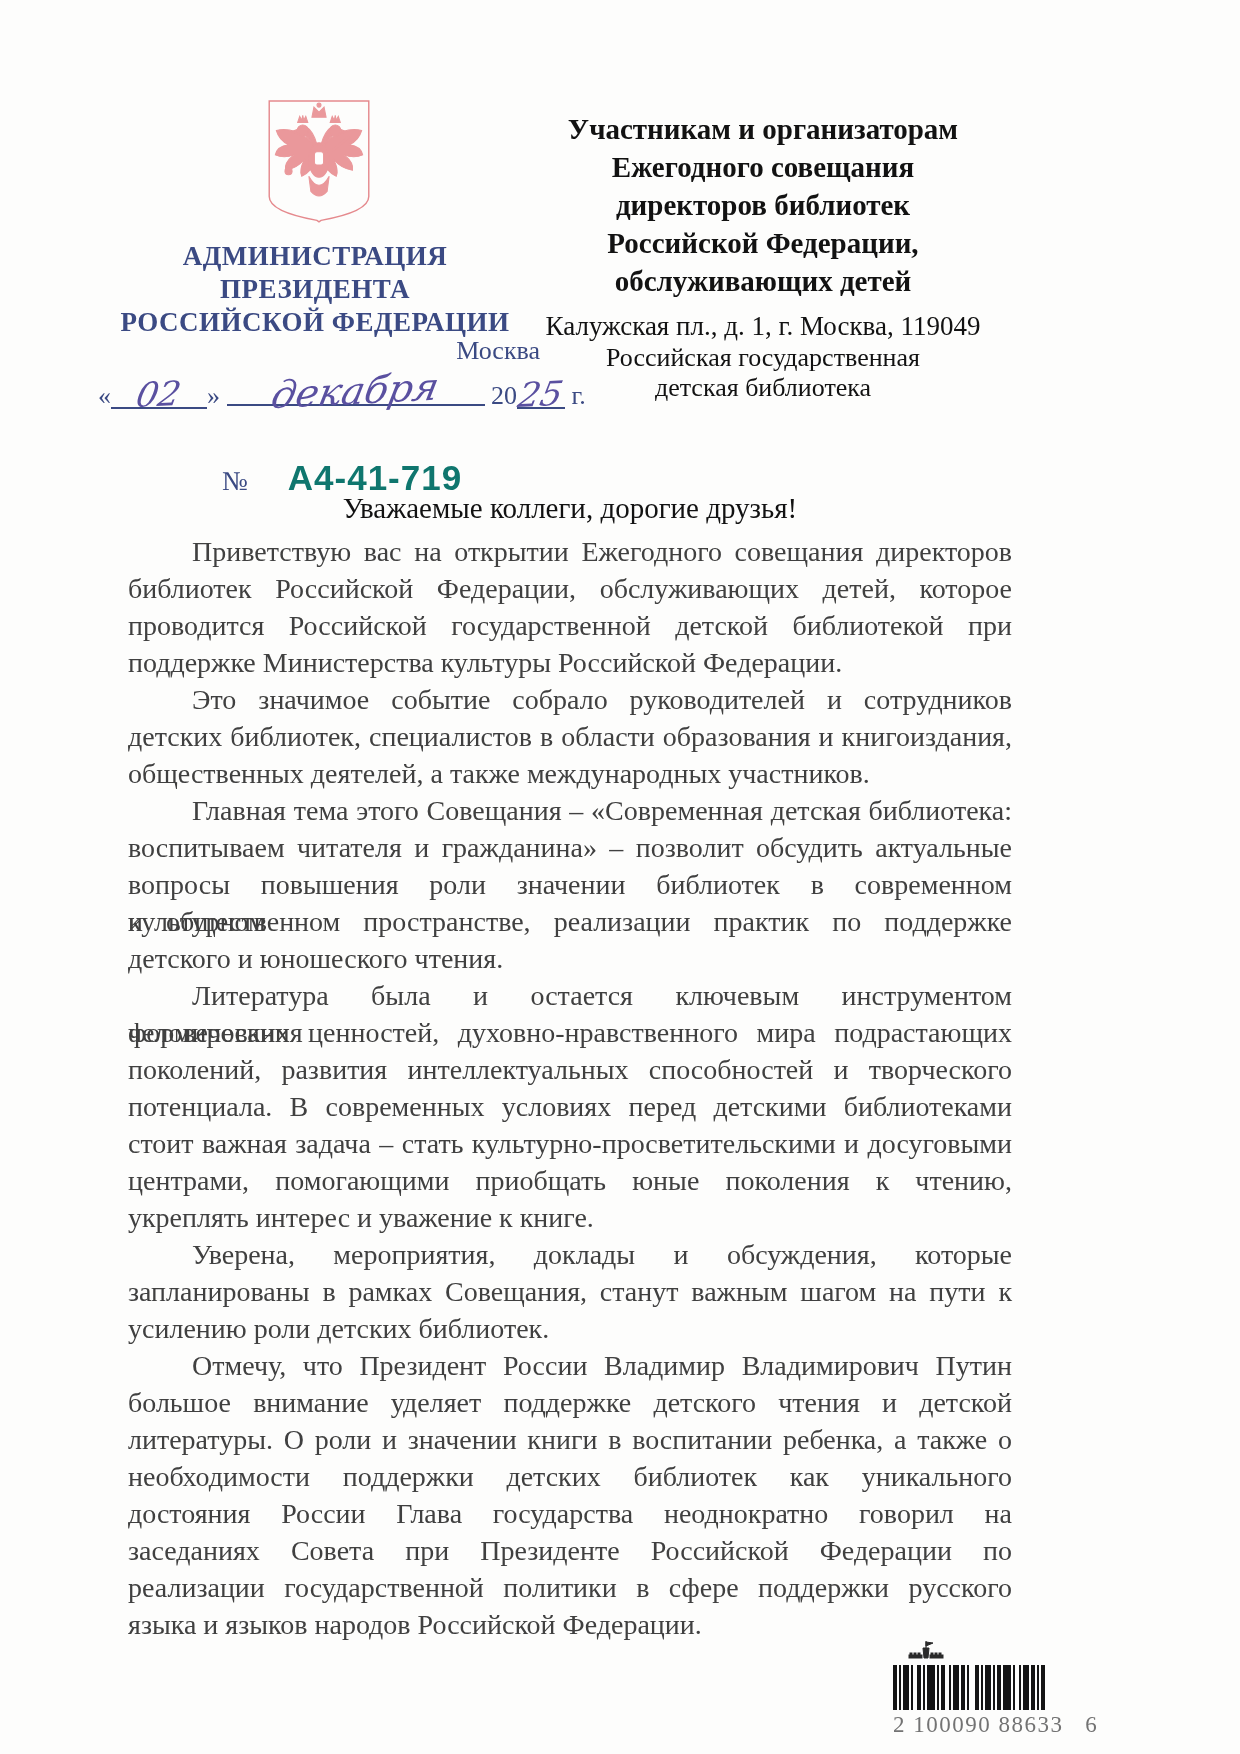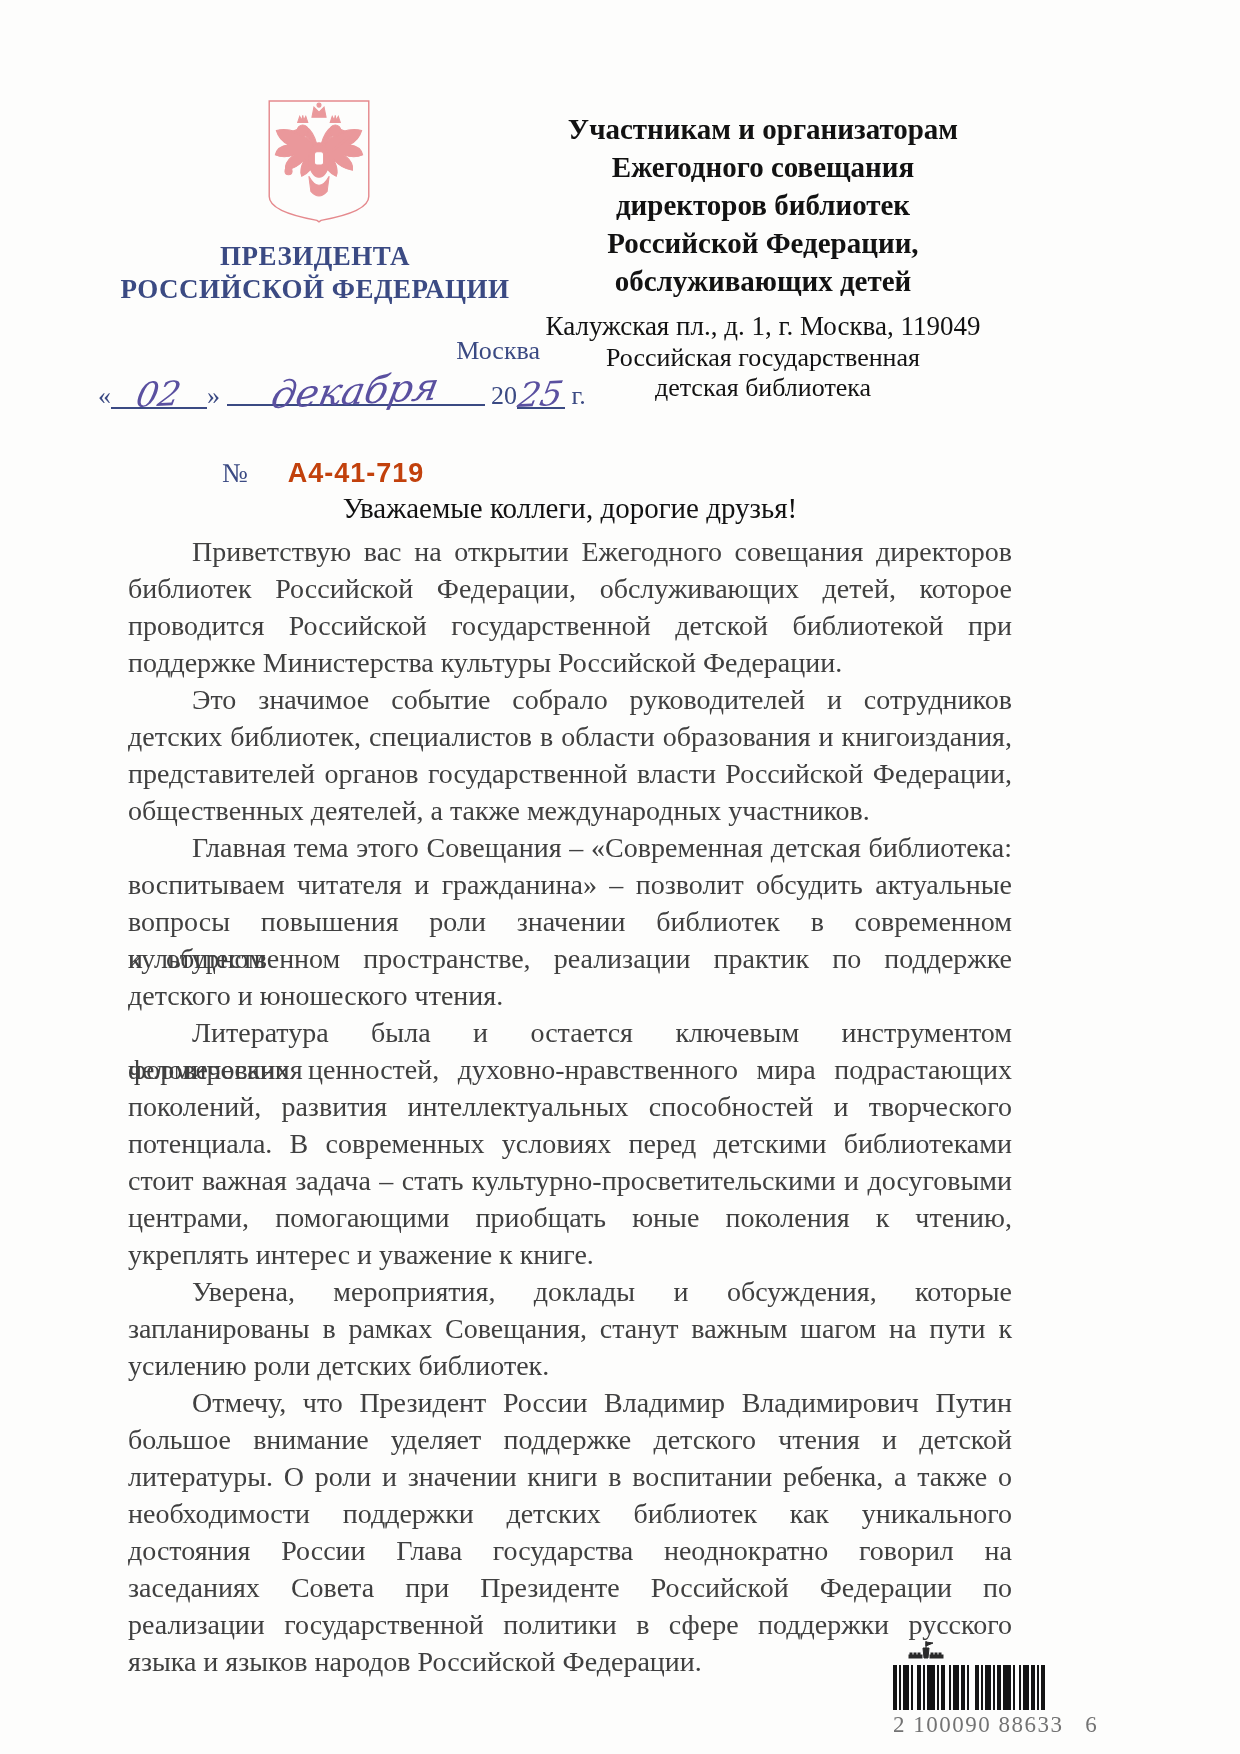--- a/index.html
+++ b/index.html
@@ -35,21 +35,21 @@
     font-family:"DejaVu Serif", serif; font-style:italic;
     color:#5a50a0; display:inline-block; line-height:1;
     transform:skewX(-14deg) rotate(-3deg); position:relative; top:2px;
   }
   .hand.day  { font-size:34px; }
   .hand.month{ font-size:38px; top:0; }
   .hand.year { font-size:34px; }
   .number-line { position:absolute; left:222px; top:458px; font-size:27px; color:#3b4a83; }
   .number-value {
     font-family:"Liberation Sans", sans-serif; font-weight:bold;
-    font-size:27px; color:#c2410c; margin-left:40px; letter-spacing:1px;
+    font-size:35px; color:#0f766e; margin-left:40px; letter-spacing:1px;
   }
 
   
   .recipient {
     position:absolute; left:524px; top:110px; width:478px; text-align:center;
   }
   .r-line { font-weight:bold; font-size:29px; line-height:38px; color:#121212; }
   .address { margin-top:10px; font-size:27px; line-height:33px; color:#121212; }
   .org-line { font-size:26px; line-height:30px; color:#121212; }
 
@@ -111,20 +111,21 @@
 
         <line x1="68" y1="52" x2="85" y2="38" stroke-width="2.5"></line>
         <circle cx="25" cy="72" r="3.5"></circle>
       </g>
 
       <rect x="50.5" y="53" width="9" height="13" rx="2.5" fill="#fff" stroke="#ea989b"></rect>
     </svg>
   </div>
 
   <div class="org-name">
+    <div>АДМИНИСТРАЦИЯ</div>
     <div>ПРЕЗИДЕНТА</div>
     <div>РОССИЙСКОЙ ФЕДЕРАЦИИ</div>
   </div>
 
   <div class="city">Москва</div>
 
   <div class="date-line">
     <span>«</span><span class="blank day"><span class="hand day">02</span></span><span>»</span>
     <span class="blank month"><span class="hand month">декабря</span></span>
     <span>20</span><span class="blank year"><span class="hand year">25</span></span>
@@ -155,21 +156,20 @@
   <div class="letter-body">
       <div class="para">
         <div class="jline first">Приветствую вас на открытии Ежегодного совещания директоров</div>
         <div class="jline">библиотек Российской Федерации, обслуживающих детей, которое</div>
         <div class="jline">проводится Российской государственной детской библиотекой при</div>
         <div class="jline last">поддержке Министерства культуры Российской Федерации.</div>
       </div>
       <div class="para">
         <div class="jline first">Это значимое событие собрало руководителей и сотрудников</div>
         <div class="jline">детских библиотек, специалистов в области образования и книгоиздания,</div>
-        <div class="jline">представителей органов государственной власти Российской Федерации,</div>
         <div class="jline last">общественных деятелей, а также международных участников.</div>
       </div>
       <div class="para">
         <div class="jline first">Главная тема этого Совещания – «Современная детская библиотека:</div>
         <div class="jline">воспитываем читателя и гражданина» – позволит обсудить актуальные</div>
         <div class="jline">вопросы повышения роли значении библиотек в современном культурном</div>
         <div class="jline">и общественном пространстве, реализации практик по поддержке</div>
         <div class="jline last">детского и юношеского чтения.</div>
       </div>
       <div class="para">

